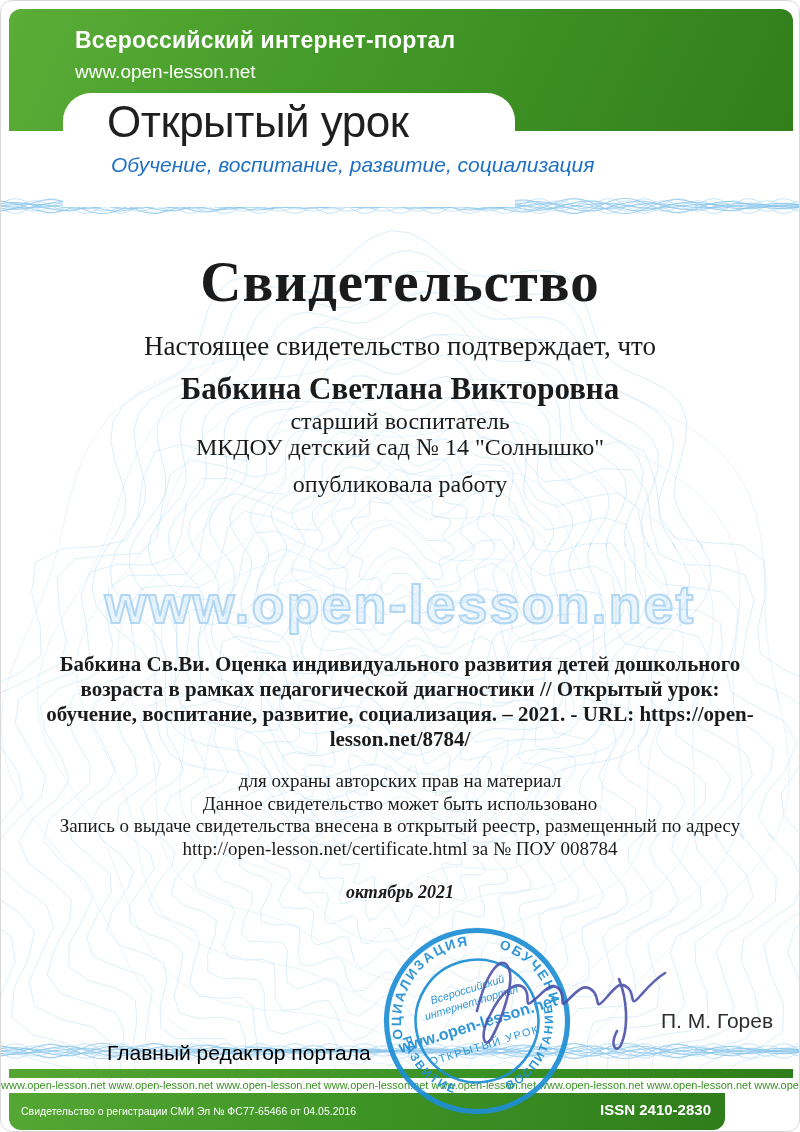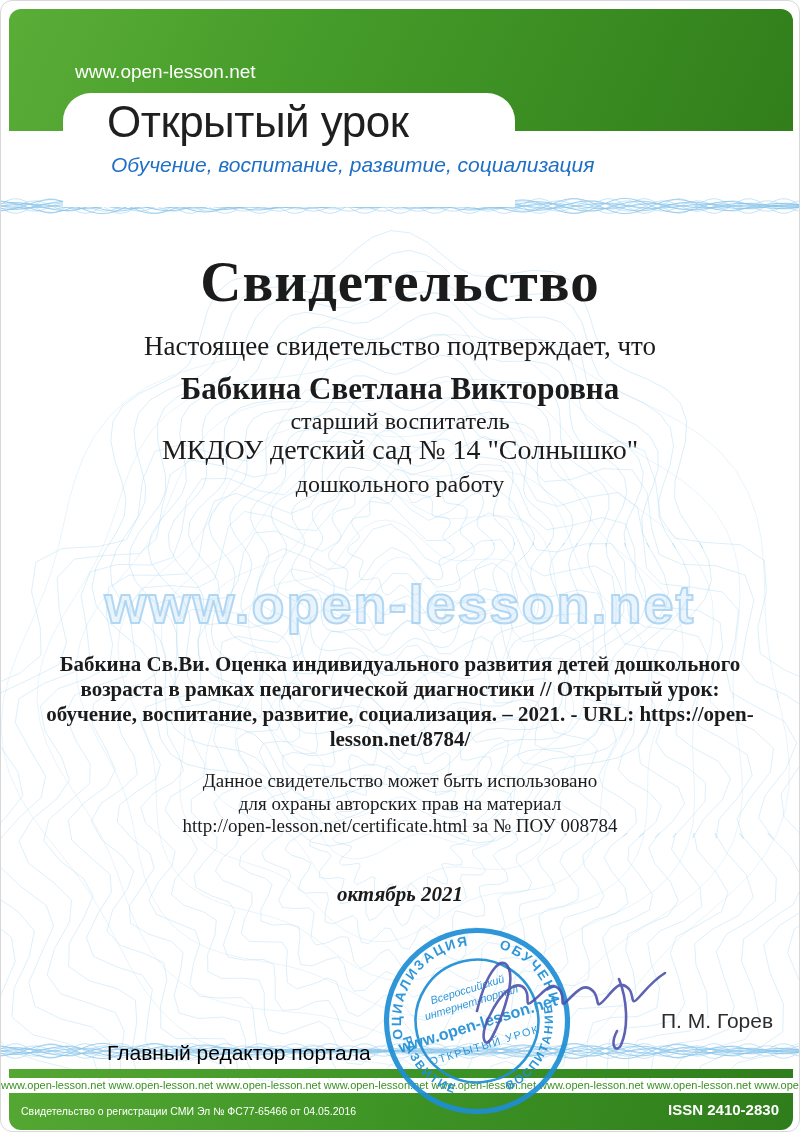--- a/index.html
+++ b/index.html
@@ -41,71 +41,72 @@
   .band{position:absolute;left:0;width:800px;z-index:1;pointer-events:none;}
   #band-top{top:191px;height:28px;}
   #band-bottom{top:1034px;height:32px;}
   #rosette{position:absolute;left:0;top:212px;width:800px;height:868px;z-index:0;pointer-events:none;}
   
   .cline{position:absolute;left:0;width:100%;text-align:center;color:#1b1b1b;z-index:2;}
   .cert-title{top:248px;font-size:57px;font-weight:bold;letter-spacing:1px;}
   .intro{top:330px;font-size:27px;}
   .recipient-name{top:370px;font-size:31px;font-weight:bold;}
   .recipient-role{top:407px;font-size:24px;}
-  .recipient-org{top:433px;font-size:28px;}
+  .recipient-org{top:433px;font-size:24px;}
   .action{top:470px;font-size:24px;}
   .work-title{top:507px;font-size:29px;font-weight:bold;line-height:32px;}
   .work-title span{display:inline-block;max-width:690px;}
   .watermark{
     top:572px;font-family:"Liberation Sans",sans-serif;font-weight:bold;
     font-size:54px;letter-spacing:2px;z-index:1;
     color:rgba(195,224,246,0.35);
     -webkit-text-stroke:2px rgba(160,206,240,0.8);
   }
   .bib-label{top:622px;font-size:21px;}
   .bib-text{top:651px;font-size:21px;font-weight:bold;line-height:25px;}
   .bib-text span{display:inline-block;max-width:724px;}
   .usage{top:769px;font-size:19px;line-height:22.5px;}
-  .cert-date{top:881px;font-size:21px;font-style:italic;font-weight:bold;}
+  .cert-date{top:881px;font-size:18px;font-style:italic;font-weight:bold;}
   
   .editor-label{position:absolute;left:106px;top:1008px;font-family:"Liberation Sans",sans-serif;font-size:21px;color:#000000;z-index:2;margin-top:32px;}
   .editor-name{position:absolute;left:660px;top:1008px;font-family:"Liberation Sans",sans-serif;font-size:21px;color:#2d2d2d;z-index:2;}
   #stamp{position:absolute;left:372px;top:916px;width:208px;height:208px;z-index:3;transform:rotate(-13deg);opacity:.92;}
   #signature{position:absolute;left:468px;top:938px;width:210px;height:115px;z-index:4;}
   
   .thin-bar{
     position:absolute;left:8px;top:1068px;width:784px;height:9px;
     background:linear-gradient(100deg,#55a733,#3a9124 60%,#2f7d1b);
   }
   .url-strip{
     position:absolute;left:0;top:1077px;width:800px;height:15px;
     font-family:"Liberation Sans",sans-serif;font-size:11px;color:#3a9124;
     white-space:nowrap;overflow:hidden;text-align:center;line-height:15px;z-index:2;
   }
   .footer{
-    position:absolute;left:8px;top:1092px;width:784px;height:37px;
+    position:absolute;left:8px;top:1092px;width:716px;height:37px;
     background:linear-gradient(100deg,#55a733 0%,#3f9526 45%,#2f7d1b 100%);
     border-radius:0 0 12px 12px;z-index:2;
   }
   .footer-reg{
     position:absolute;left:12px;top:12px;
     font-family:"Liberation Sans",sans-serif;font-size:10.5px;color:#ffffff;
   }
   .footer-issn{
     position:absolute;right:14px;top:8px;
     font-family:"Liberation Sans",sans-serif;font-weight:bold;font-size:15px;color:#ffffff;
   }
   .stxt{font-family:"Liberation Sans",sans-serif;fill:#1e8ed4;}
 </style>
 </head>
 <body>
 
 <div class="page">
 
   <div class="header">
+    <div class="portal-title">Всероссийский интернет-портал</div>
     <div class="portal-url">www.open-lesson.net</div>
   </div>
   <div class="brand-tab">
     <div class="brand-title">Открытый урок</div>
     <div class="brand-subtitle">Обучение, воспитание, развитие, социализация</div>
   </div>
 
   <svg id="band-top" class="band" viewBox="0 0 800 28">
       <path d="M0 14.0 L6 14.6 L12 15.1 L18 15.5 L24 15.8 L30 15.8 L36 15.6 L42 15.2 L48 14.5 L54 13.8 L60 13.0 L66 12.4 L72 11.9 L78 11.7 L84 11.7 L90 12.1 L96 12.8 L102 13.6 L108 14.5 L114 15.3 L120 16.0 L126 16.4 L132 16.5 L138 16.3 L144 15.7 L150 15.0 L156 14.2 L162 13.3 L168 12.6 L174 12.1 L180 11.8 L186 11.9 L192 12.2 L198 12.7 L204 13.4 L210 14.1 L216 14.7 L222 15.2 L228 15.5 L234 15.6 L240 15.5 L246 15.2 L252 14.8 L258 14.3 L264 13.8 L270 13.5 L276 13.2 L282 13.1 L288 13.1 L294 13.2 L300 13.4 L306 13.6 L312 13.9 L318 14.2 L324 14.3 L330 14.5 L336 14.5 L342 14.5 L348 14.5 L354 14.3 L360 14.2 L366 14.0 L372 13.8 L378 13.7 L384 13.5 L390 13.4 L396 13.4 L402 13.5 L408 13.6 L414 13.8 L420 14.1 L426 14.3 L432 14.6 L438 14.9 L444 15.0 L450 15.0 L456 14.9 L462 14.6 L468 14.3 L474 13.8 L480 13.3 L486 12.8 L492 12.5 L498 12.3 L504 12.4 L510 12.7 L516 13.2 L522 13.8 L528 14.5 L534 15.2 L540 15.8 L546 16.2 L552 16.3 L558 16.0 L564 15.6 L570 14.8 L576 14.0 L582 13.1 L588 12.4 L594 11.8 L600 11.5 L606 11.6 L612 11.9 L618 12.6 L624 13.4 L630 14.2 L636 15.1 L642 15.7 L648 16.2 L654 16.3 L660 16.1 L666 15.7 L672 15.1 L678 14.3 L684 13.6 L690 13.0 L696 12.5 L702 12.3 L708 12.3 L714 12.5 L720 12.9 L726 13.4 L732 13.9 L738 14.4 L744 14.8 L750 15.0 L756 15.1 L762 15.0 L768 14.8 L774 14.6 L780 14.3 L786 14.0 L792 13.7 L798 13.5" fill="none" stroke="#85c2e8" stroke-width="0.9" opacity="0.85"></path>
       <path d="M0 14.0 L6 15.5 L12 16.6 L18 17.0 L24 16.5 L30 15.3 L36 13.7 L42 12.2 L48 11.2 L54 11.0 L60 11.7 L66 13.0 L72 14.6 L78 16.0 L84 16.9 L90 16.9 L96 16.1 L102 14.7 L108 13.1 L114 11.8 L120 11.1 L126 11.2 L132 12.1 L138 13.6 L144 15.2 L150 16.4 L156 17.0 L162 16.7 L168 15.7 L174 14.1 L180 12.6 L186 11.4 L192 11.0 L198 11.4 L204 12.6 L210 14.2 L216 15.7 L222 16.7 L228 17.0 L234 16.4 L240 15.1 L246 13.6 L252 12.1 L258 11.2 L264 11.1 L270 11.8 L276 13.1 L282 14.7 L288 16.1 L294 16.9 L300 16.9 L306 16.0 L312 14.6 L318 13.0 L324 11.7 L330 11.0 L336 11.2 L342 12.2 L348 13.7 L354 15.3 L360 16.5 L366 17.0 L372 16.6 L378 15.5 L384 14.0 L390 12.5 L396 11.4 L402 11.0 L408 11.5 L414 12.7 L420 14.3 L426 15.8 L432 16.8 L438 17.0 L444 16.3 L450 15.0 L456 13.4 L462 12.0 L468 11.1 L474 11.1 L480 11.9 L486 13.3 L492 14.9 L498 16.2 L504 16.9 L510 16.8 L516 15.9 L522 14.4 L528 12.8 L534 11.6 L540 11.0 L546 11.3 L552 12.3 L558 13.9 L564 15.4 L570 16.6 L576 17.0 L582 16.6 L588 15.4 L594 13.8 L600 12.3 L606 11.3 L612 11.0 L618 11.6 L624 12.9 L630 14.5 L636 15.9 L642 16.8 L648 16.9 L654 16.2 L660 14.9 L666 13.3 L672 11.9 L678 11.1 L684 11.1 L690 12.0 L696 13.4 L702 15.0 L708 16.3 L714 17.0 L720 16.8 L726 15.8 L732 14.3 L738 12.7 L744 11.5 L750 11.0 L756 11.4 L762 12.5 L768 14.0 L774 15.6 L780 16.7 L786 17.0 L792 16.5 L798 15.3" fill="none" stroke="#9ccfee" stroke-width="0.8" opacity="0.7"></path>
@@ -174,26 +175,27 @@
       <path d="M0 14.1 L6 10.7 L12 8.8 L18 8.9 L24 11.1 L30 14.7 L36 18.6 L42 21.8 L48 23.3 L54 22.8 L60 20.3 L66 16.6 L72 12.7 L78 9.8 L84 8.6 L90 9.5 L96 12.3 L102 16.1 L108 19.9 L114 22.6 L120 23.4 L126 22.1 L132 19.1 L138 15.2 L144 11.5 L150 9.1 L156 8.7 L162 10.3 L168 13.6 L174 17.5 L180 21.0 L186 23.1 L192 23.2 L198 21.2 L204 17.7 L210 13.8 L216 10.4 L222 8.7 L228 9.1 L234 11.4 L240 15.0 L246 18.9 L252 22.0 L258 23.4 L264 22.6 L270 20.0 L276 16.3 L282 12.4 L288 9.6 L294 8.6 L300 9.7 L306 12.6 L312 16.5 L318 20.2 L324 22.7 L330 23.4 L336 21.9 L342 18.7 L348 14.8 L354 11.2 L360 9.0 L366 8.8 L372 10.6 L378 14.0 L384 17.9 L390 21.3 L396 23.2 L402 23.0 L408 20.9 L414 17.3 L420 13.4 L426 10.2 L432 8.7 L438 9.2 L444 11.7 L450 15.4 L456 19.3 L462 22.2 L468 23.4 L474 22.5 L480 19.7 L486 15.9 L492 12.1 L498 9.4 L504 8.6 L510 9.9 L516 12.9 L522 16.8 L528 20.5 L534 22.9 L540 23.3 L546 21.6 L552 18.4 L558 14.4 L564 10.9 L570 8.9 L576 8.9 L582 10.9 L588 14.3 L594 18.3 L600 21.6 L606 23.3 L612 22.9 L618 20.6 L624 17.0 L630 13.1 L636 10.0 L642 8.6 L648 9.4 L654 12.0 L660 15.8 L666 19.6 L672 22.4 L678 23.4 L684 22.3 L690 19.4 L696 15.5 L702 11.8 L708 9.3 L714 8.6 L720 10.1 L726 13.3 L732 17.2 L738 20.8 L744 23.0 L750 23.2 L756 21.4 L762 18.0 L768 14.1 L774 10.7 L780 8.8 L786 9.0 L792 11.1 L798 14.7" fill="none" stroke="#9ccfee" stroke-width="0.8" opacity="0.7"></path>
       <path d="M0 11.5 L6 12.0 L12 13.0 L18 14.6 L24 16.5 L30 18.6 L36 20.4 L42 21.7 L48 22.4 L54 22.3 L60 21.2 L66 19.5 L72 17.2 L78 14.6 L84 12.1 L90 10.1 L96 8.8 L102 8.4 L108 9.0 L114 10.6 L120 12.8 L126 15.5 L132 18.2 L138 20.6 L144 22.4 L150 23.3 L156 23.3 L162 22.3 L168 20.5 L174 18.2 L180 15.8 L186 13.4 L192 11.6 L198 10.4 L204 10.0 L210 10.3 L216 11.4 L222 13.0 L228 14.8 L234 16.6 L240 18.2 L246 19.3 L252 19.9 L258 20.0 L264 19.5 L270 18.6 L276 17.5 L282 16.4 L288 15.3 L294 14.5 L300 14.0 L306 13.7 L312 13.8 L318 14.2 L324 14.7 L330 15.3 L336 15.9 L342 16.5 L348 17.0 L354 17.4 L360 17.5 L366 17.5 L372 17.3 L378 17.0 L384 16.5 L390 15.9 L396 15.2 L402 14.6 L408 14.1 L414 13.8 L420 13.7 L426 14.0 L432 14.6 L438 15.4 L444 16.5 L450 17.7 L456 18.7 L462 19.6 L468 20.0 L474 19.9 L480 19.3 L486 18.1 L492 16.5 L498 14.6 L504 12.8 L510 11.3 L516 10.3 L522 9.9 L528 10.4 L534 11.7 L540 13.7 L546 16.0 L552 18.5 L558 20.7 L564 22.4 L570 23.3 L576 23.3 L582 22.3 L588 20.4 L594 18.0 L600 15.2 L606 12.6 L612 10.4 L618 8.9 L624 8.4 L630 8.9 L636 10.3 L642 12.4 L648 14.8 L654 17.4 L660 19.7 L666 21.4 L672 22.3 L678 22.4 L684 21.6 L690 20.2 L696 18.4 L702 16.3 L708 14.4 L714 12.9 L720 11.9 L726 11.5 L732 11.7 L738 12.5 L744 13.6 L750 14.8 L756 16.1 L762 17.2 L768 18.0 L774 18.5 L780 18.6 L786 18.3 L792 17.8 L798 17.2" fill="none" stroke="#85c2e8" stroke-width="0.9" opacity="0.85"></path>
       <path d="M0 17.9 L6 21.3 L12 23.2 L18 23.1 L24 20.9 L30 17.3 L36 13.4 L42 10.2 L48 8.7 L54 9.2 L60 11.7 L66 15.4 L72 19.3 L78 22.2 L84 23.4 L90 22.5 L96 19.7 L102 15.9 L108 12.1 L114 9.4 L120 8.6 L126 9.9 L132 12.9 L138 16.8 L144 20.5 L150 22.9 L156 23.3 L162 21.7 L168 18.4 L174 14.5 L180 11.0 L186 8.9 L192 8.8 L198 10.8 L204 14.3 L210 18.2 L216 21.6 L222 23.3 L228 22.9 L234 20.6 L240 17.0 L246 13.1 L252 10.0 L258 8.6 L264 9.4 L270 12.0 L276 15.7 L282 19.6 L288 22.4 L294 23.4 L300 22.3 L306 19.4 L312 15.5 L318 11.8 L324 9.3 L330 8.6 L336 10.1 L342 13.3 L348 17.2 L354 20.8 L360 23.0 L366 23.2 L372 21.4 L378 18.0 L384 14.1 L390 10.7 L396 8.8 L402 9.0 L408 11.1 L414 14.7 L420 18.6 L426 21.8 L432 23.3 L438 22.8 L444 20.3 L450 16.6 L456 12.7 L462 9.8 L468 8.6 L474 9.5 L480 12.3 L486 16.1 L492 19.9 L498 22.6 L504 23.4 L510 22.1 L516 19.1 L522 15.2 L528 11.5 L534 9.1 L540 8.7 L546 10.4 L552 13.6 L558 17.6 L564 21.1 L570 23.1 L576 23.1 L582 21.1 L588 17.7 L594 13.7 L600 10.4 L606 8.7 L612 9.1 L618 11.4 L624 15.0 L630 18.9 L636 22.0 L642 23.4 L648 22.6 L654 20.0 L660 16.2 L666 12.4 L672 9.6 L678 8.6 L684 9.7 L690 12.6 L696 16.5 L702 20.2 L708 22.7 L714 23.4 L720 21.9 L726 18.7 L732 14.8 L738 11.2 L744 9.0 L750 8.8 L756 10.6 L762 14.0 L768 17.9 L774 21.3 L780 23.2 L786 23.0 L792 20.9 L798 17.3" fill="none" stroke="#9ccfee" stroke-width="0.8" opacity="0.7"></path>
     </svg>
 
   <div class="cline cert-title">Свидетельство</div>
   <div class="cline intro">Настоящее свидетельство подтверждает, что</div>
   <div class="cline recipient-role">старший воспитатель</div>
   <div class="cline recipient-name">Бабкина Светлана Викторовна</div>
   <div class="cline recipient-org">МКДОУ детский сад № 14 "Солнышко"</div>
-  <div class="cline action">дошкольного работу</div>
+  <div class="cline action">опубликовала работу</div>
   <div class="cline watermark">www.open-lesson.net</div>
   <div class="cline bib-text"><span>Бабкина Св.Ви. Оценка индивидуального развития детей дошкольного возраста в рамках педагогической диагностики // Открытый урок: обучение, воспитание, развитие, социализация. – 2021. - URL: https://open-lesson.net/8784/</span></div>
   <div class="cline usage">
+    <div>для охраны авторских прав на материал</div>
     <div>Данное свидетельство может быть использовано</div>
-    <div>для охраны авторских прав на материал</div>
+    <div>Запись о выдаче свидетельства внесена в открытый реестр, размещенный по адресу</div>
     <div>http://open-lesson.net/certificate.html за № ПОУ 008784</div>
   </div>
   <div class="cline cert-date">октябрь 2021</div>
 
   <div class="editor-label">Главный редактор портала</div>
   <div class="editor-name">П. М. Горев</div>
 
   <svg id="stamp" viewBox="0 0 200 200">
     <defs>
       <path id="arcTop" d="M 27,100 A 73,73 0 0 1 173,100" fill="none"></path>

